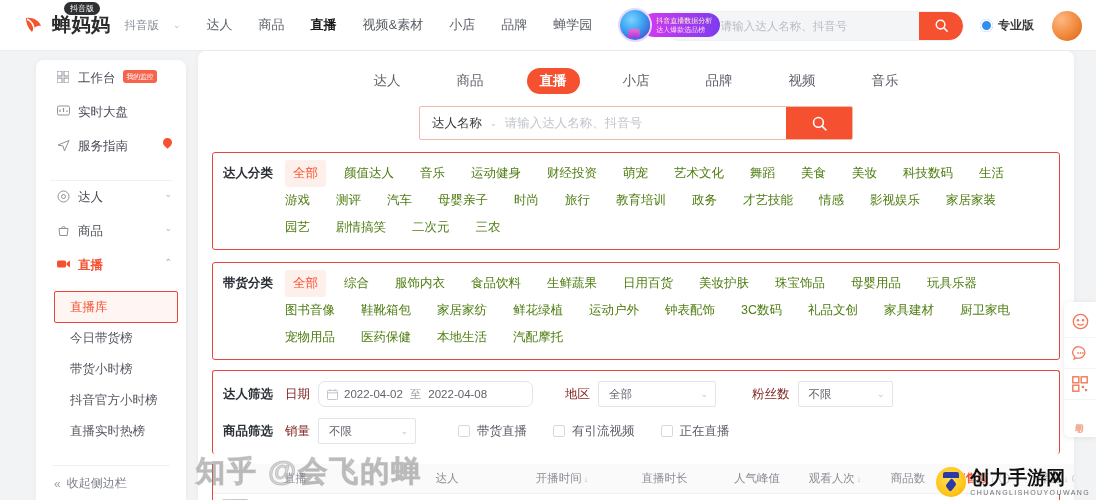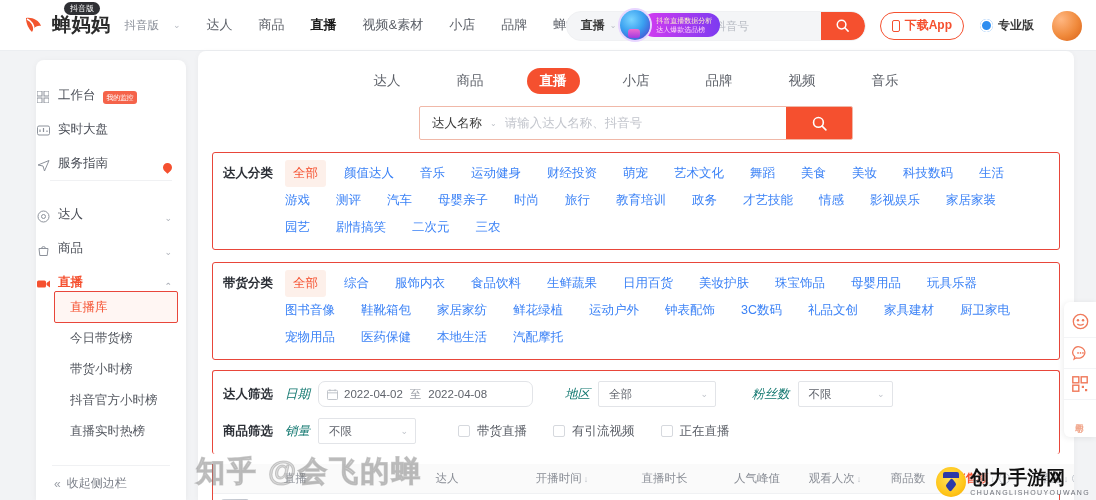--- a/index.html
+++ b/index.html
@@ -122,22 +122,22 @@
   }
 
   
   .sidebar {
     position: absolute; left: 36px; top: 60px; width: 150px; height: 440px;
     background: #fff; border-radius: 8px 8px 0 0;
     box-shadow: 0 1px 6px rgba(0,0,0,.05);
     padding-top: 10px;
   }
   .side-item {
-    display: flex; align-items: flex-end; height: 34px;
-    padding-left: 0; font-size: 12.5px; color: #4a4e57; cursor: pointer;
+    display: flex; align-items: flex-start; height: 34px;
+    padding-left: 20px; font-size: 12.5px; color: #4a4e57; cursor: pointer;
     position: relative;
   }
   .side-item .ico {
     width: 14px; height: 14px; margin-right: 8px;
     display: flex; align-items: center; justify-content: center;
     color: #8d929b;
   }
   .side-item.active { color: #f5502f; font-weight: bold; }
   .side-item.active .ico { color: #f5502f; }
   .side-badge {
@@ -216,38 +216,38 @@
     margin: 12px 14px 0 14px; border: 1.5px solid #e8463a;
     border-radius: 3px; padding: 7px 10px 8px 10px;
   }
   .frow { display: flex; align-items: flex-start; justify-content: space-between; }
   .flabel {
     width: 62px; flex: none; font-size: 12.5px; font-weight: bold;
     color: #2b2f36; padding-top: 5px; white-space: nowrap;
   }
   .fchips { display: flex; flex-wrap: wrap; flex: 1; }
   .chip {
-    font-size: 12.5px; color: #3b82f6; padding: 5px 0; margin-right: 26px;
+    font-size: 12.5px; color: #4d7c0f; padding: 5px 0; margin-right: 26px;
     cursor: pointer; white-space: nowrap;
   }
   .chip.on { color: #f5502f; background: #fdf0ea; border-radius: 3px; padding: 5px 8px; margin-right: 18px; }
 
   
   .fbox2 {
     margin: 10px 14px 0 14px; border: 1.5px solid #e8463a;
     border-radius: 3px; border-bottom: 0;
     padding: 9px 10px 9px 10px;
   }
   .form-row { display: flex; align-items: center; height: 28px; }
   .form-row + .form-row { margin-top: 9px; }
   .form-label {
     width: 62px; flex: none; font-size: 12.5px; font-weight: bold; color: #2b2f36;
     white-space: nowrap;
   }
-  .sub-label { font-size: 12.5px; color: #0f766e; margin-right: 8px; white-space: nowrap; font-style: italic; }
+  .sub-label { font-size: 12.5px; color: #7f1d1d; margin-right: 8px; white-space: nowrap; }
   .date-field {
     display: flex; align-items: center; height: 26px; width: 215px;
     border: 1px solid #e2e4e8; border-radius: 7px; padding: 0 8px;
     font-size: 11.5px; color: #60646c; background: #fff;
   }
   .date-field .cal { margin-right: 6px; color: #b9bdc4; display:flex; }
   .date-field .sep { margin: 0 7px; color: #9a9ea6; }
   .sel-field {
     display: flex; align-items: center; justify-content: space-between;
     height: 26px; border: 1px solid #e2e4e8; border-radius: 2px;
@@ -392,24 +392,20 @@
           <span>直播</span>
           <span class="caret">⌄</span>
         </div>
         <input class="search-input" placeholder="请输入达人名称、抖音号" style="">
         <div class="search-go">
           <svg width="15" height="15" viewBox="0 0 16 16">
             <circle cx="7" cy="7" r="4.6" stroke="#fff" stroke-width="1.6" fill="none"></circle>
             <line x1="10.5" y1="10.5" x2="14" y2="14" stroke="#fff" stroke-width="1.6" stroke-linecap="round"></line>
           </svg>
         </div>
-      </div>
-      <div class="btn-download">
-        <span class="phone"></span>
-        <span>下载App</span>
       </div>
       <div class="pro-badge">
         <span class="dot"></span>
         <span>专业版</span>
       </div>
       <div class="avatar"></div>
     </div>
   </div>
 
   <div class="sidebar">

